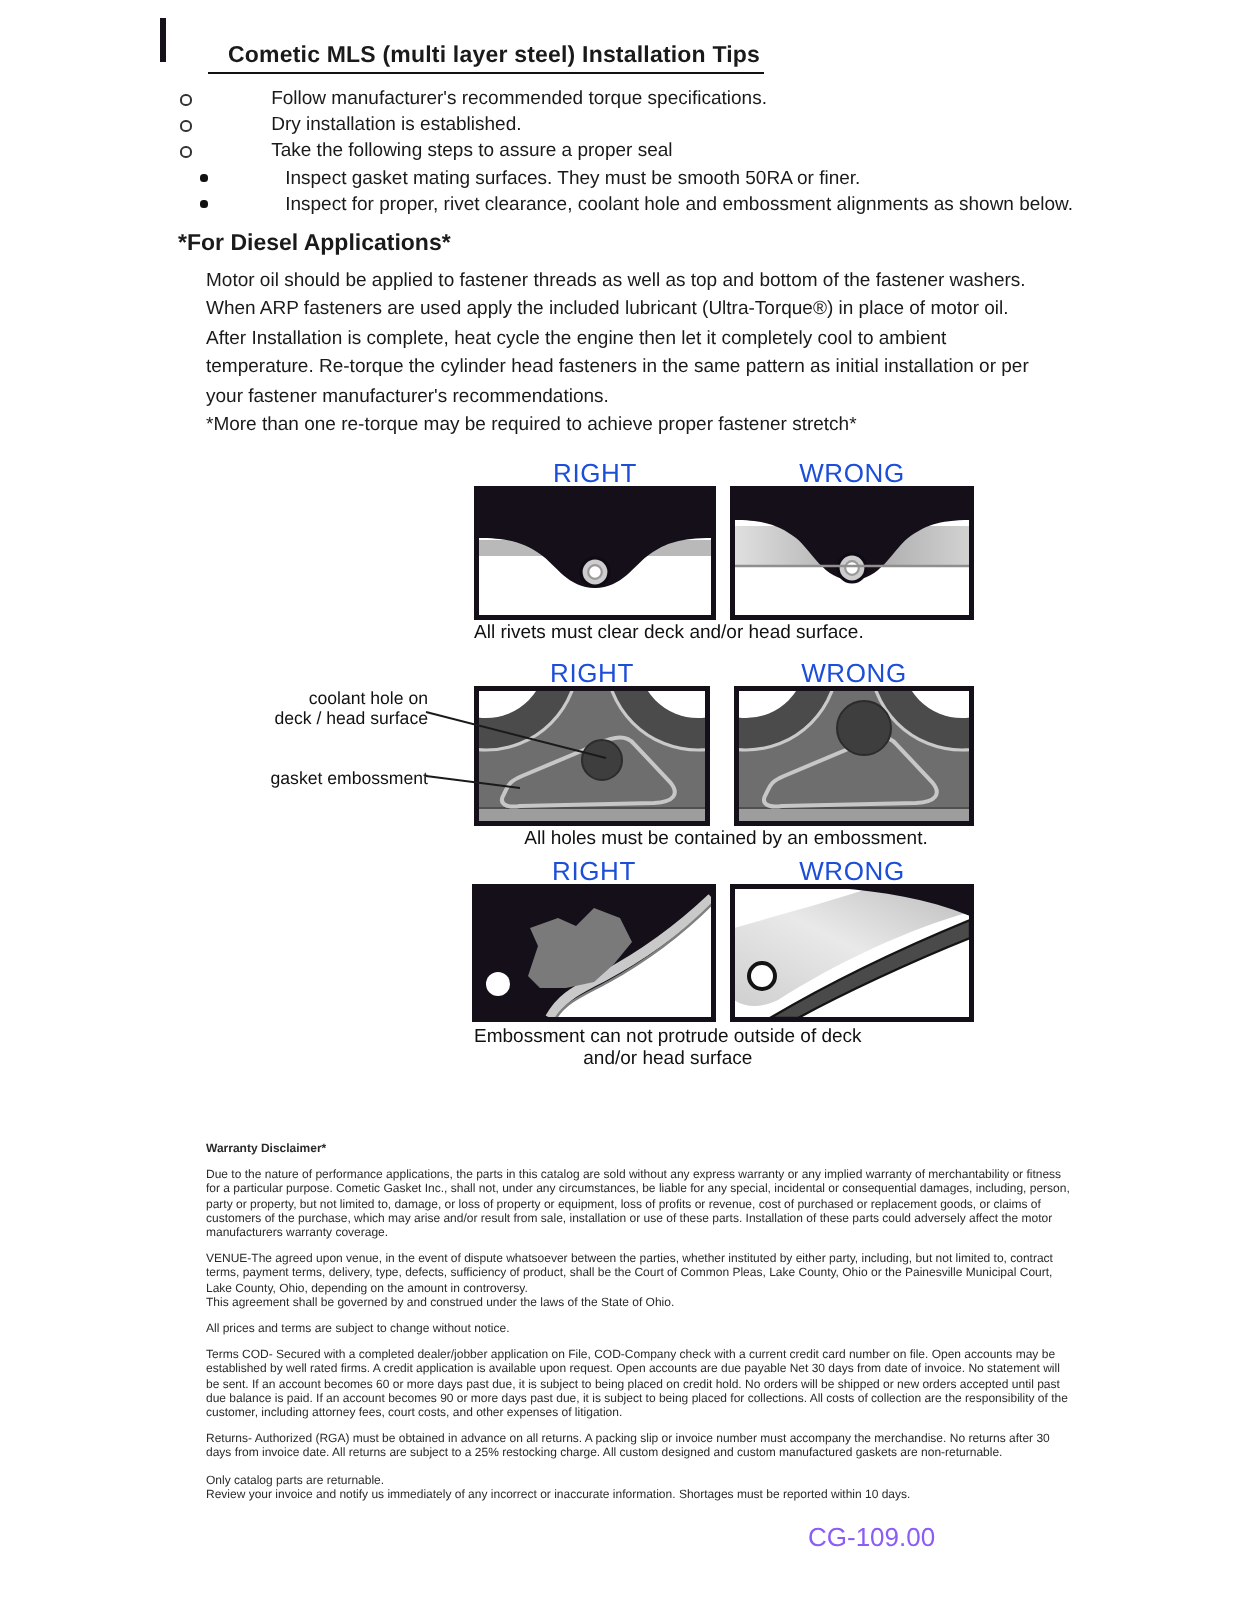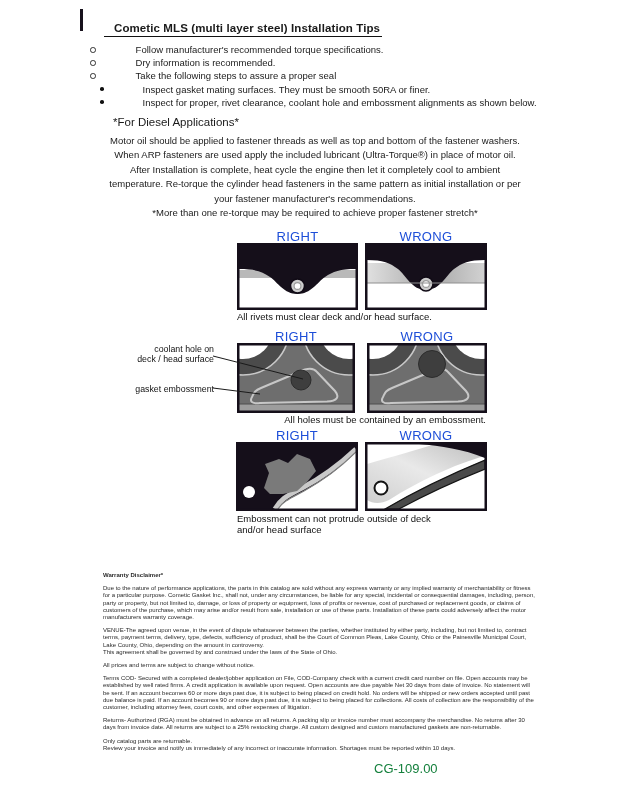--- a/index.html
+++ b/index.html
@@ -13,50 +13,50 @@
   .title{
     position:absolute;left:104px;top:22px;margin:0;
     font-size:11.5px;font-weight:bold;letter-spacing:.1px;
     padding:0 2px 2px 10px;border-bottom:1.8px solid #111;white-space:nowrap;
   }
   .bullets{position:absolute;left:90px;top:43px;font-size:9.5px;line-height:13.2px;}
   .b-row{display:flex;align-items:flex-start;gap:36px;}
   .b-row.sub{margin-left:10px;}
   .o-marker{width:3.6px;height:3.6px;border:1px solid #333;border-radius:50%;margin:4px 4px 0 0;flex:0 0 auto;}
   .d-marker{width:3.6px;height:3.6px;background:#111;border-radius:50%;margin:4.6px 3px 0 0;flex:0 0 auto;}
-  .diesel-head{position:absolute;left:113px;top:116px;font-size:11.5px;font-weight:normal;}
-  .bodytxt{position:absolute;left:103px;width:424px;font-size:9.5px;line-height:14.4px;text-align:center;}
+  .diesel-head{position:absolute;left:89px;top:116px;font-size:11.5px;font-weight:bold;}
+  .bodytxt{position:absolute;left:103px;width:424px;font-size:9.5px;line-height:14.4px;}
   .rw-label{position:absolute;font-size:13px;letter-spacing:.3px;text-align:center;color:#1d4ed8;}
   .panel{position:absolute;}
   .panel svg{display:block;}
-  .caption{position:absolute;font-size:9.5px;line-height:11px;color:#111;}
+  .caption{position:absolute;font-size:9.5px;line-height:11px;color:#111;text-align:center;}
   .side-label{position:absolute;left:100px;width:114px;text-align:right;font-size:8.8px;line-height:10px;color:#111;}
   .legal{position:absolute;left:103px;top:572px;width:434px;font-size:6px;line-height:7.2px;color:#2a2a2a;}
   .legal .lg-head{font-weight:bold;margin-bottom:6px;}
   .legal p{margin:0 0 6px 0;}
   .legal p.tight{margin:0;}
-  .pagenum{position:absolute;left:374px;top:761px;font-size:13px;color:#15803d;}
+  .pagenum{position:absolute;left:404px;top:761px;font-size:13px;color:#8b5cf6;}
 </style>
 </head>
 <body>
 
 <div class="page">
 
   <div class="corner-mark"></div>
 
   <h1 class="title">Cometic MLS (multi layer steel) Installation Tips</h1>
 
   <div class="bullets">
     <div class="b-row">
       <span class="o-marker"></span>
       <span>Follow manufacturer's recommended torque specifications.</span>
     </div>
     <div class="b-row">
       <span class="o-marker"></span>
-      <span>Dry information is recommended.</span>
+      <span>Dry installation is established.</span>
     </div>
     <div class="b-row">
       <span class="o-marker"></span>
       <span>Take the following steps to assure a proper seal</span>
     </div>
     <div class="b-row sub">
       <span class="d-marker"></span>
       <span>Inspect gasket mating surfaces.  They must be smooth 50RA or finer.</span>
     </div>
     <div class="b-row sub">
@@ -158,21 +158,21 @@
       </g>
       <rect x="1.25" y="1.25" width="117.5" height="67.5" fill="none" stroke="#150f1a" stroke-width="2.5"></rect>
     </svg>
   </div>
 
   <svg class="abs" style="left:100px;top:340px" width="270" height="72">
     <line x1="113" y1="16" x2="203" y2="39" stroke="#1a1a1a" stroke-width="1"></line>
     <line x1="113" y1="48" x2="160" y2="54" stroke="#1a1a1a" stroke-width="1"></line>
   </svg>
 
-  <div class="caption" style="left:240px;top:414px;width:246px;text-align:right">All holes must be contained by an embossment.</div>
+  <div class="caption" style="left:240px;top:414px;width:246px;text-align:center">All holes must be contained by an embossment.</div>
 
   <div class="rw-label" style="left:236px;top:428px;width:122px">RIGHT</div>
   <div class="rw-label" style="left:365px;top:428px;width:122px">WRONG</div>
 
   <div class="panel" style="left:236px;top:442px">
     <svg width="122" height="69" viewBox="0 0 122 69">
       <clipPath id="c3a">
           <rect x="2" y="2" width="118" height="65"></rect>
         </clipPath>
       <rect x="0" y="0" width="122" height="69" fill="#ffffff"></rect>

